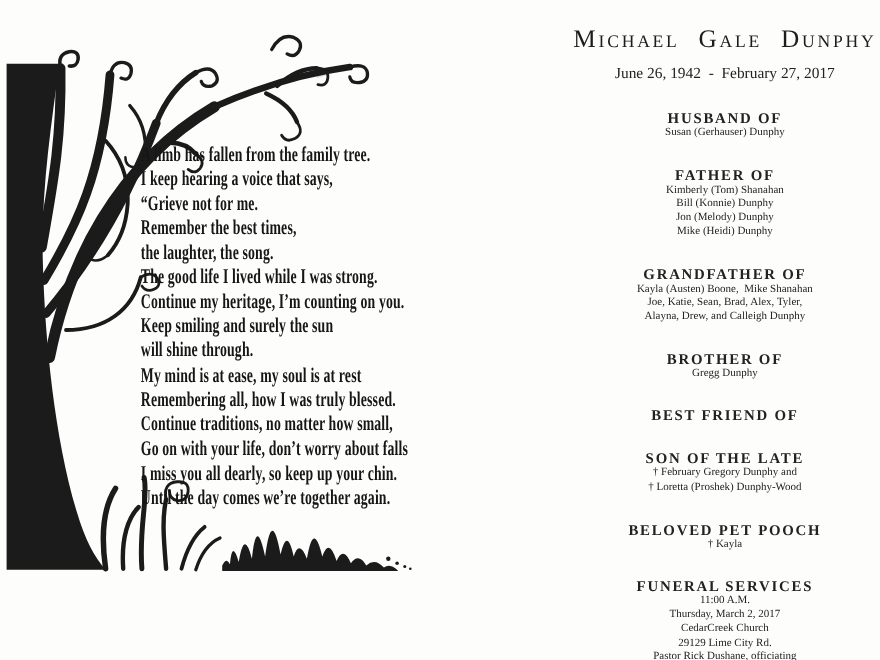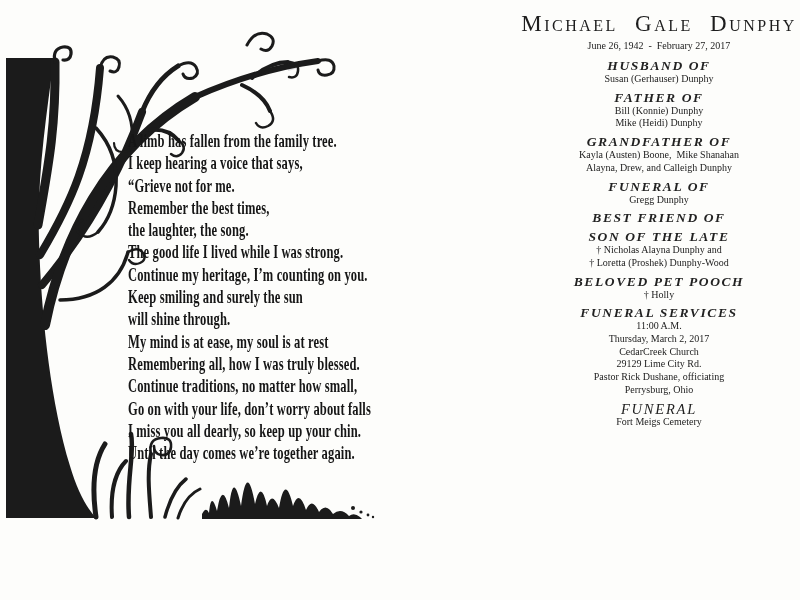--- a/index.html
+++ b/index.html
@@ -19,33 +19,33 @@
     position:absolute; left:128px; top:130px; width:365px;
     transform:scaleX(0.66); transform-origin:left top;
     font-family:"Liberation Serif", serif;
     font-weight:bold; font-size:19px; line-height:22.3px;
     letter-spacing:0.2px; color:#161616; white-space:nowrap;
   }
 
   
   .right-panel {
     position:absolute; left:520px; top:0; width:278px; height:600px;
-    text-align:center; padding-top:12px; color:#222;
+    text-align:center; padding-top:24px; color:#222;
   }
   .deceased-name {
     font-variant:small-caps;
     font-weight:normal;
     font-size:23px; line-height:24px;
     letter-spacing:2.5px; word-spacing:9px;
     color:#1d1d1d;
   }
-  .life-dates { font-size:10px; line-height:16px; margin-top:2px; white-space:nowrap; }
+  .life-dates { font-size:14px; line-height:16px; margin-top:12px; white-space:nowrap; }
   .sec h2 {
-    margin-top:5px; font-size:13.5px; line-height:14px;
-    font-weight:bold; letter-spacing:1.6px;font-style:italic;
+    margin-top:25px; font-size:13.5px; line-height:14px;
+    font-weight:bold; letter-spacing:1.6px;
   }
   .sec .ln { font-size:10px; line-height:12.7px; white-space:nowrap; }
   .sec-burial h2 { font-weight:normal; font-size:14.5px; letter-spacing:1.8px; }
 </style>
 </head>
 <body>
 
 <div class="card">
 
   <div class="left-panel">
@@ -128,48 +128,51 @@
     <h1 class="deceased-name">Michael Gale Dunphy</h1>
     <div class="life-dates">June 26, 1942&nbsp; -&nbsp; February 27, 2017</div>
 
     <section class="sec">
       <h2>HUSBAND OF</h2>
       <div class="ln">Susan (Gerhauser) Dunphy</div>
     </section>
 
     <section class="sec">
       <h2>FATHER OF</h2>
+      <div class="ln">Kimberly (Tom) Shanahan</div>
       <div class="ln">Bill (Konnie) Dunphy</div>
+      <div class="ln">Jon (Melody) Dunphy</div>
       <div class="ln">Mike (Heidi) Dunphy</div>
     </section>
 
     <section class="sec">
       <h2>GRANDFATHER OF</h2>
       <div class="ln">Kayla (Austen) Boone,&nbsp; Mike Shanahan</div>
+      <div class="ln">Joe, Katie, Sean, Brad, Alex, Tyler,</div>
       <div class="ln">Alayna, Drew, and Calleigh Dunphy</div>
     </section>
 
     <section class="sec">
-      <h2>FUNERAL OF</h2>
+      <h2>BROTHER OF</h2>
       <div class="ln">Gregg Dunphy</div>
     </section>
 
     <section class="sec">
       <h2>BEST FRIEND OF</h2>
     </section>
 
     <section class="sec">
       <h2>SON OF THE LATE</h2>
-      <div class="ln">† Nicholas Alayna Dunphy and</div>
+      <div class="ln">† February Gregory Dunphy and</div>
       <div class="ln">† Loretta (Proshek) Dunphy-Wood</div>
     </section>
 
     <section class="sec">
       <h2>BELOVED PET POOCH</h2>
-      <div class="ln">† Holly</div>
+      <div class="ln">† Kayla</div>
     </section>
 
     <section class="sec">
       <h2>FUNERAL SERVICES</h2>
       <div class="ln">11:00 A.M.</div>
       <div class="ln">Thursday, March 2, 2017</div>
       <div class="ln">CedarCreek Church</div>
       <div class="ln">29129 Lime City Rd.</div>
       <div class="ln">Pastor Rick Dushane, officiating</div>
       <div class="ln">Perrysburg, Ohio</div>

